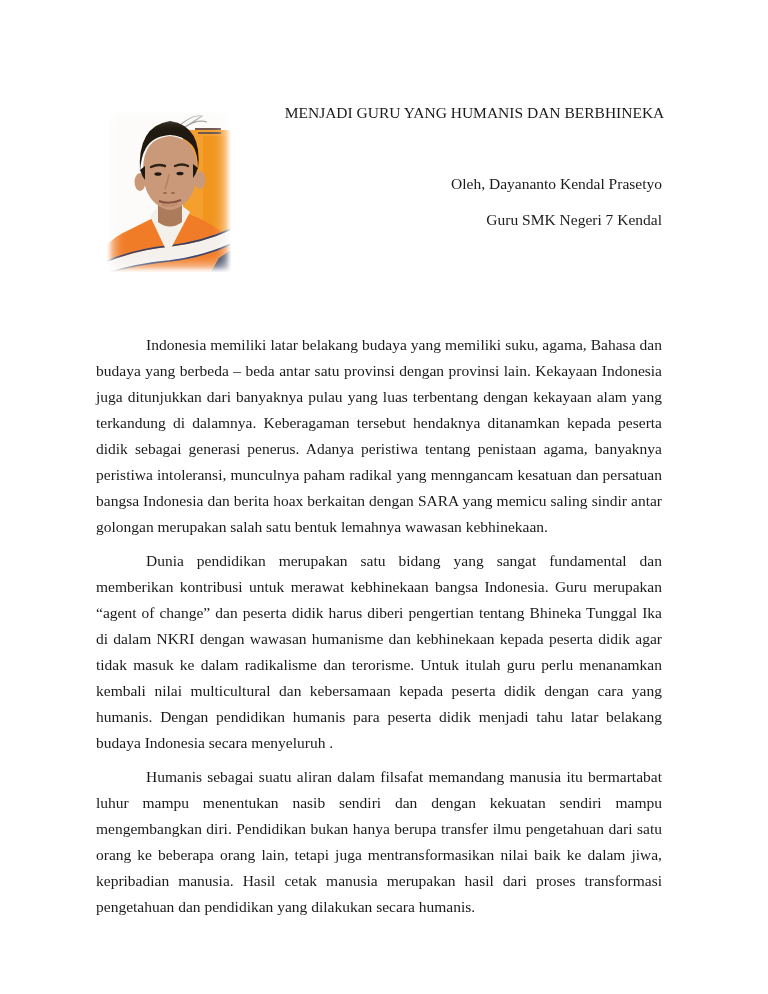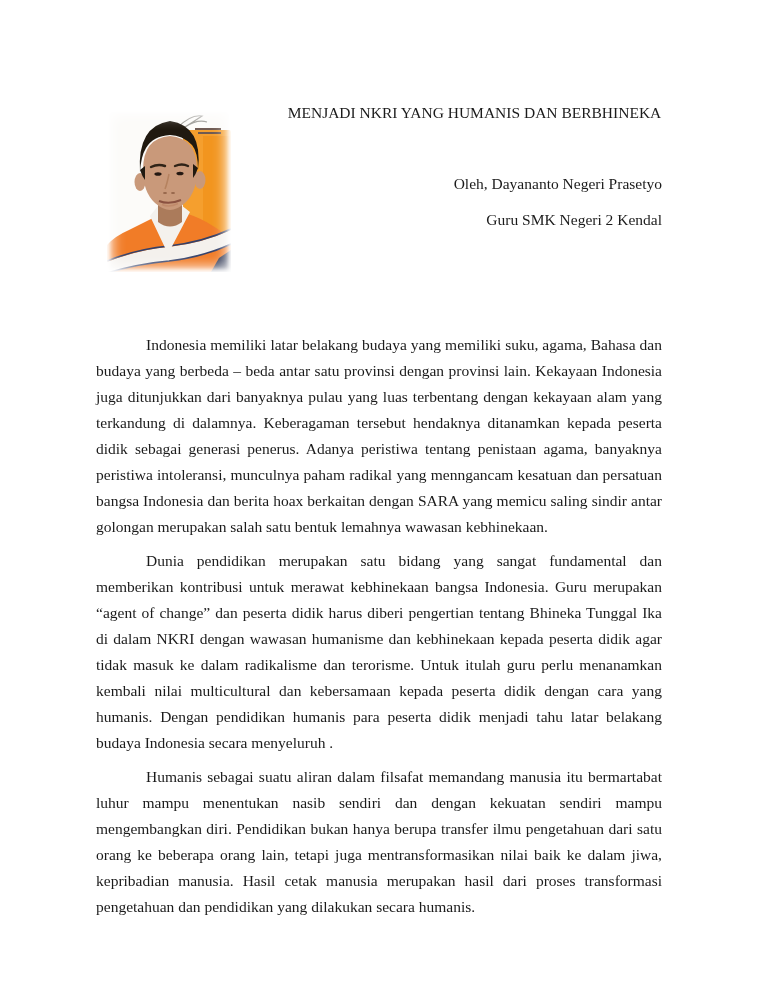--- a/index.html
+++ b/index.html
@@ -101,23 +101,23 @@
         <path d="M62,64 Q60,74 58,79" fill="none" stroke="#b5825f" stroke-width="1.5"></path>
         <ellipse cx="58" cy="83" rx="2" ry="1.1" fill="#96664a"></ellipse>
         <ellipse cx="66" cy="83" rx="2" ry="1.1" fill="#96664a"></ellipse>
 
         <path d="M52,91 Q62,95 74,90" fill="none" stroke="#8a5140" stroke-width="2"></path>
         <path d="M55,94.5 Q62,98 71,93.5" fill="none" stroke="#c08a6b" stroke-width="1.4"></path>
       </svg>
       <div class="photo-fade"></div>
     </div>
 
-    <div class="doc-title">MENJADI NKRI YANG HUMANIS DAN BERBHINEKA</div>
-    <div class="byline author">Oleh, Dayananto Negeri Prasetyo</div>
-    <div class="byline role">Guru SMK Negeri 2 Kendal</div>
+    <div class="doc-title">MENJADI GURU YANG HUMANIS DAN BERBHINEKA</div>
+    <div class="byline author">Oleh, Dayananto Kendal Prasetyo</div>
+    <div class="byline role">Guru SMK Negeri 7 Kendal</div>
   </div>
 
   <div class="article">
     <p>Indonesia memiliki latar belakang budaya yang memiliki suku, agama, Bahasa dan budaya yang berbeda – beda antar satu provinsi dengan provinsi lain. Kekayaan Indonesia juga ditunjukkan dari banyaknya pulau yang luas terbentang dengan kekayaan alam yang terkandung di dalamnya. Keberagaman tersebut hendaknya ditanamkan kepada peserta didik sebagai generasi penerus. Adanya peristiwa tentang penistaan agama, banyaknya peristiwa intoleransi, munculnya paham radikal yang menngancam kesatuan dan persatuan bangsa Indonesia dan berita hoax berkaitan dengan SARA yang memicu saling sindir antar golongan merupakan salah satu bentuk lemahnya wawasan kebhinekaan.</p>
     <p>Dunia pendidikan merupakan satu bidang yang sangat fundamental dan memberikan kontribusi untuk merawat kebhinekaan bangsa Indonesia. Guru merupakan “agent of change” dan peserta didik harus diberi pengertian tentang Bhineka Tunggal Ika di dalam NKRI dengan wawasan humanisme dan kebhinekaan kepada peserta didik agar tidak masuk ke dalam radikalisme dan terorisme. Untuk itulah guru perlu menanamkan kembali nilai multicultural dan kebersamaan kepada peserta didik dengan cara yang humanis. Dengan pendidikan humanis para peserta didik menjadi tahu latar belakang budaya Indonesia secara menyeluruh .</p>
     <p>Humanis sebagai suatu aliran dalam filsafat memandang manusia itu bermartabat luhur mampu menentukan nasib sendiri dan dengan kekuatan sendiri mampu mengembangkan diri. Pendidikan bukan hanya berupa transfer ilmu pengetahuan dari satu orang ke beberapa orang lain, tetapi juga mentransformasikan nilai baik ke dalam jiwa, kepribadian manusia. Hasil cetak manusia merupakan hasil dari proses transformasi pengetahuan dan pendidikan yang dilakukan secara humanis.</p>
   </div>
 
 </div>
 

